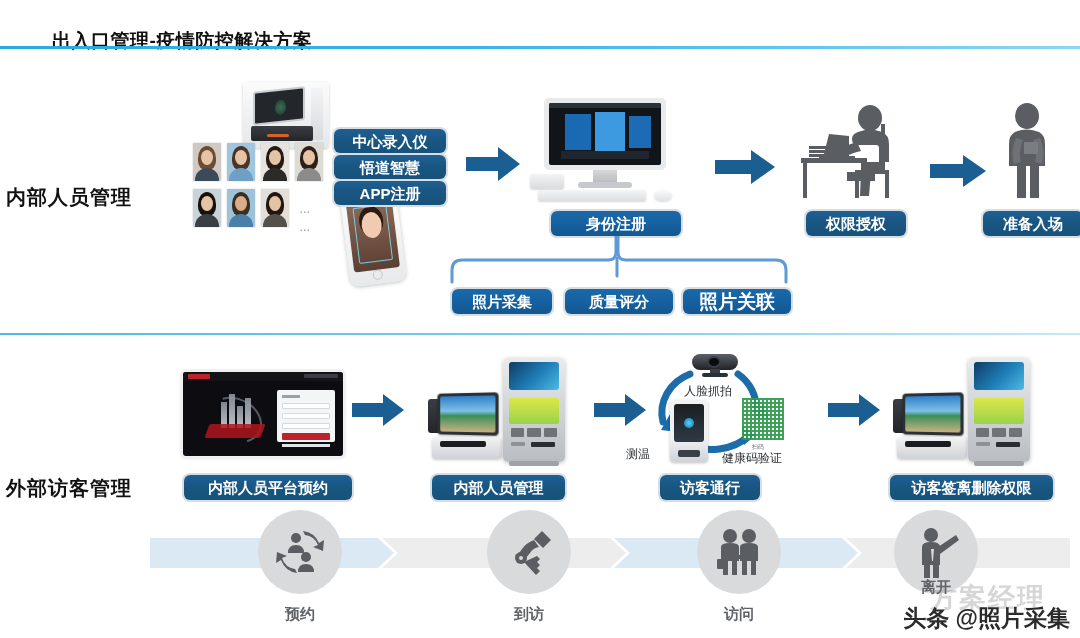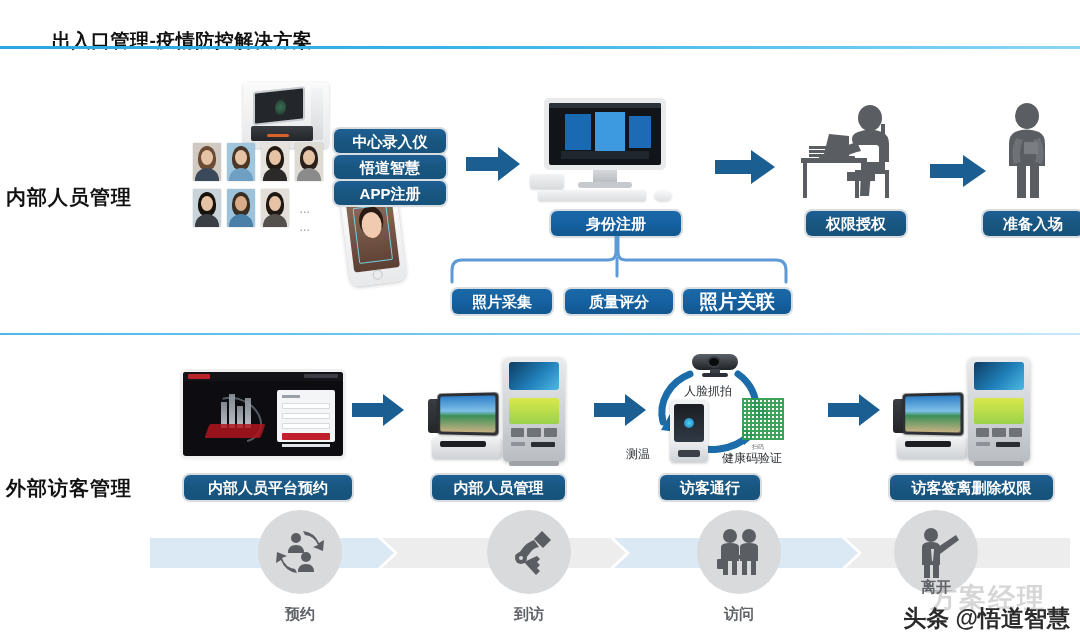--- a/index.html
+++ b/index.html
@@ -621,16 +621,16 @@
     </svg>
   </div>
 
   <div class="step-lab" style="left:258px; top:605px; width:84px;">预约</div>
   <div class="step-lab" style="left:487px; top:605px; width:84px;">到访</div>
   <div class="step-lab" style="left:697px; top:605px; width:84px;">访问</div>
   <div class="step-lab" style="left:894px; top:578px; width:84px;">离开</div>
 
   <div class="wm-ghost">方案经理</div>
   <div class="wm">
-    <span>头条 @悟道智慧</span>
+    <span>头条 @照片采集</span>
   </div>
 
 </div>
 
 </body></html>

